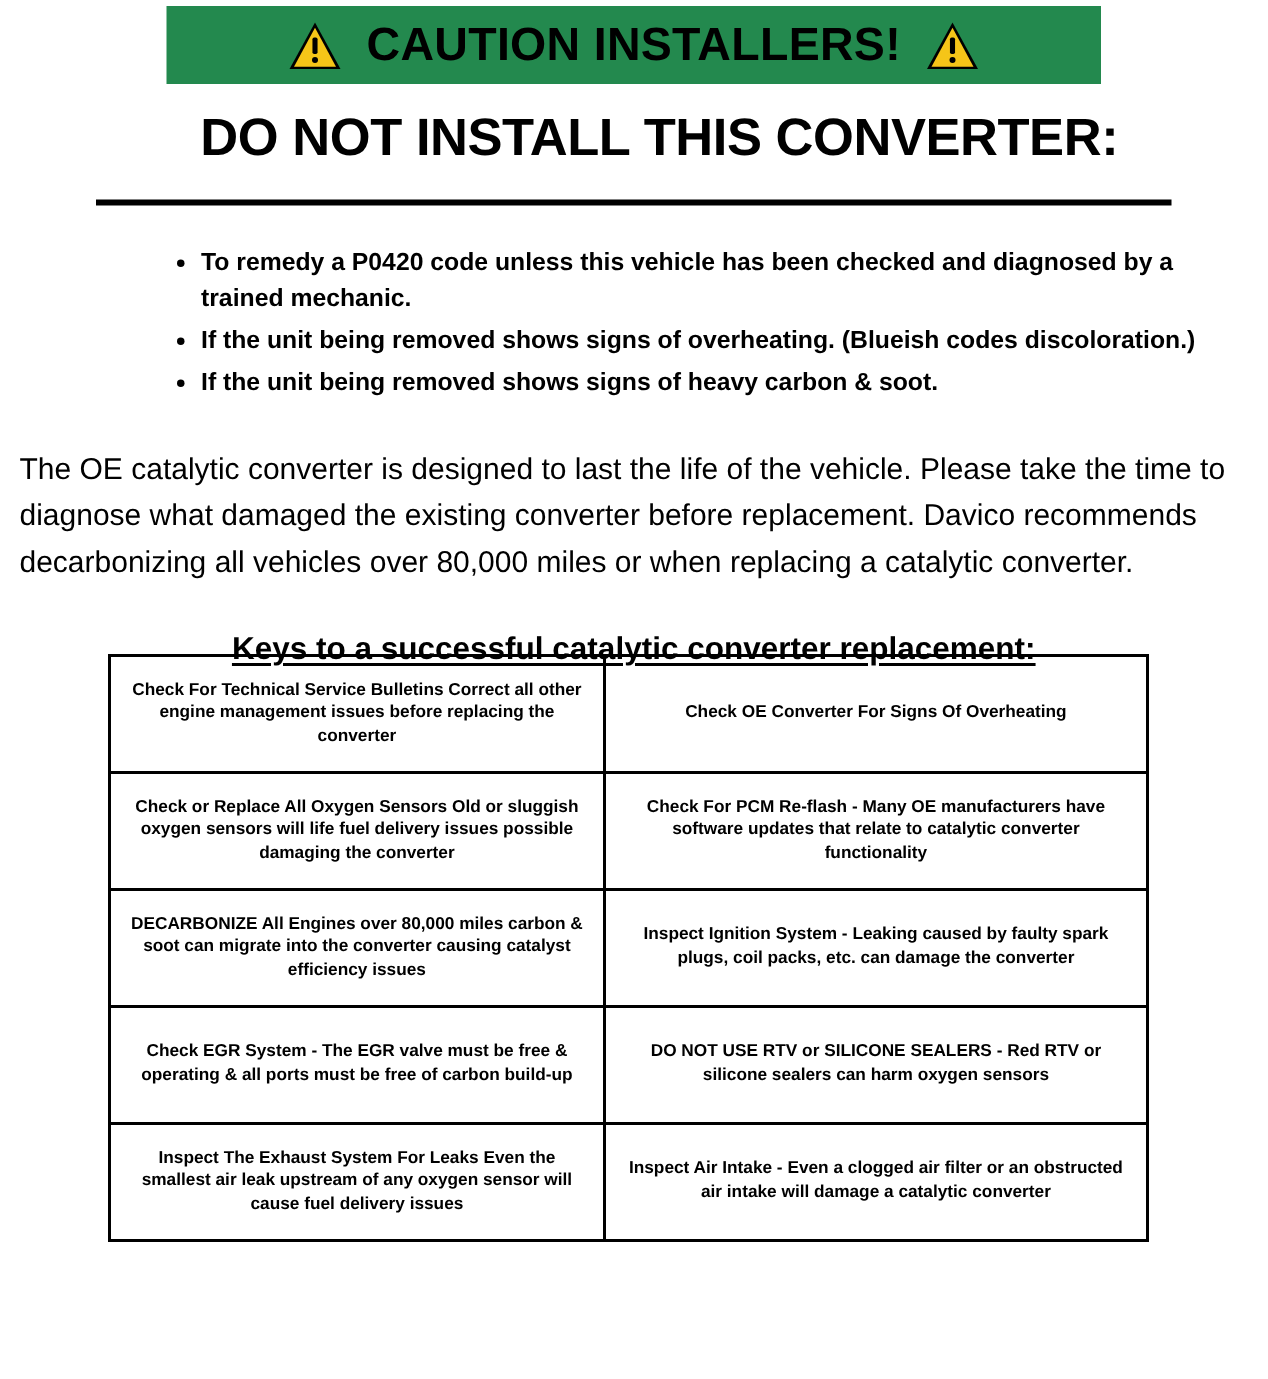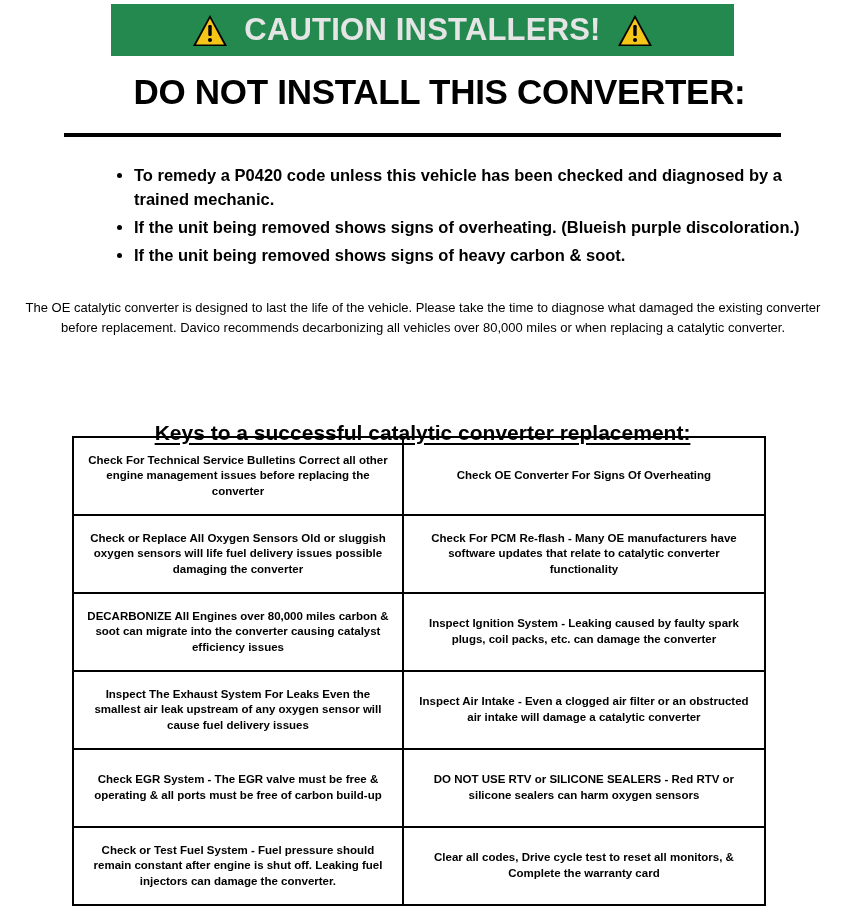--- a/index.html
+++ b/index.html
@@ -23,21 +23,21 @@
     top: 4px;
     width: 623px;
     height: 52px;
     background: #23894e;
     display: flex;
     align-items: center;
     justify-content: center;
     gap: 16px;
   }
   .banner-text {
-    color: #e5e5e5;
+    color: #000000;
     font-size: 31px;
     font-weight: bold;
     letter-spacing: 0.2px;
     white-space: nowrap;
   }
   .warn-icon {
     width: 36px;
     height: 33px;
     flex: none;
     display: block;
@@ -80,22 +80,21 @@
   .bullets li {
     margin-bottom: 4px;
   }
 
   
   .paragraph {
     position: absolute;
     left: 13px;
     top: 298px;
     width: 820px;
-    text-align: center;
-    font-size: 13px;
+    font-size: 20px;
     line-height: 1.55;
     font-weight: normal;
   }
 
   
   .keys-heading {
     position: absolute;
     left: 0;
     top: 389px;
     width: 845px;
@@ -149,21 +148,21 @@
     <rect x="16.3" y="11" width="3.4" height="11" rx="1.2" fill="#000000"></rect>
     <circle cx="18" cy="26" r="2" fill="#000000"></circle>
   </svg>
 </div>
 
 <div class="headline">DO NOT INSTALL THIS CONVERTER:</div>
 <div class="rule"></div>
 
 <ul class="bullets">
   <li>To remedy a P0420 code unless this vehicle has been checked and diagnosed by a trained mechanic.</li>
-  <li>If the unit being removed shows signs of overheating. (Blueish purple discoloration.)</li>
+  <li>If the unit being removed shows signs of overheating. (Blueish codes discoloration.)</li>
   <li>If the unit being removed shows signs of heavy carbon &amp; soot.</li>
 </ul>
 
 <div class="paragraph">The OE catalytic converter is designed to last the life of the vehicle. Please take the time to diagnose what damaged the existing converter before replacement. Davico recommends decarbonizing all vehicles over 80,000 miles or when replacing a catalytic converter.</div>
 
 <div class="keys-heading">Keys to a successful catalytic converter replacement:</div>
 
 <table class="keys-table">
   <tbody>
     <tr>
@@ -174,26 +173,22 @@
     <tr>
       <td class="col-left">Check or Replace All Oxygen Sensors
 Old or sluggish oxygen sensors will life fuel delivery issues possible damaging the converter</td>
       <td class="col-right">Check For PCM Re-flash - Many OE manufacturers have software updates that relate to catalytic converter functionality</td>
     </tr>
     <tr>
       <td class="col-left">DECARBONIZE All Engines over 80,000 miles carbon &amp; soot can migrate into the converter causing catalyst efficiency issues</td>
       <td class="col-right">Inspect Ignition System - Leaking caused by faulty spark plugs, coil packs, etc. can damage the converter</td>
     </tr>
     <tr>
-      <td class="col-left">Inspect The Exhaust System For Leaks
-Even the smallest air leak upstream of any oxygen sensor will cause fuel delivery issues</td>
-      <td class="col-right">Inspect Air Intake - Even a clogged air filter or an obstructed air intake will damage a catalytic converter</td>
-    </tr>
-    <tr>
       <td class="col-left">Check EGR System - The EGR valve must be free &amp; operating &amp; all ports must be free of carbon build-up</td>
       <td class="col-right">DO NOT USE RTV or SILICONE SEALERS - Red RTV or silicone sealers can harm oxygen sensors</td>
     </tr>
     <tr>
-      <td class="col-left">Check or Test Fuel System - Fuel pressure should remain constant after engine is shut off.  Leaking fuel injectors can damage the converter.</td>
-      <td class="col-right">Clear all codes,  Drive cycle test to reset all monitors, &amp; Complete the warranty card</td>
+      <td class="col-left">Inspect The Exhaust System For Leaks
+Even the smallest air leak upstream of any oxygen sensor will cause fuel delivery issues</td>
+      <td class="col-right">Inspect Air Intake - Even a clogged air filter or an obstructed air intake will damage a catalytic converter</td>
     </tr>
   </tbody>
 </table>
 
 </body></html>

